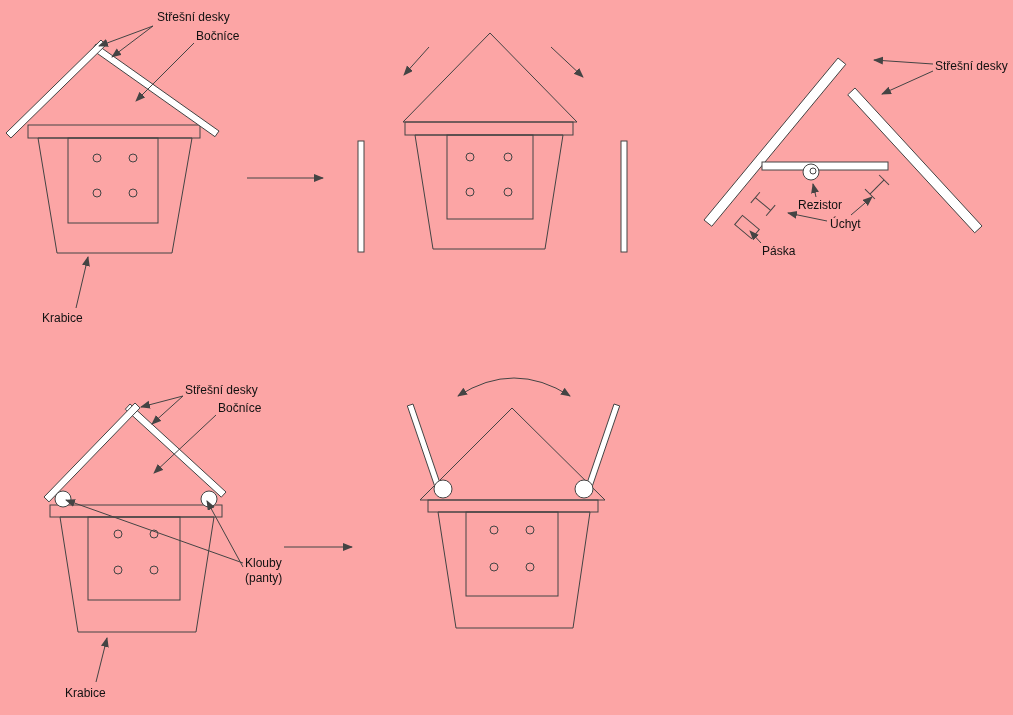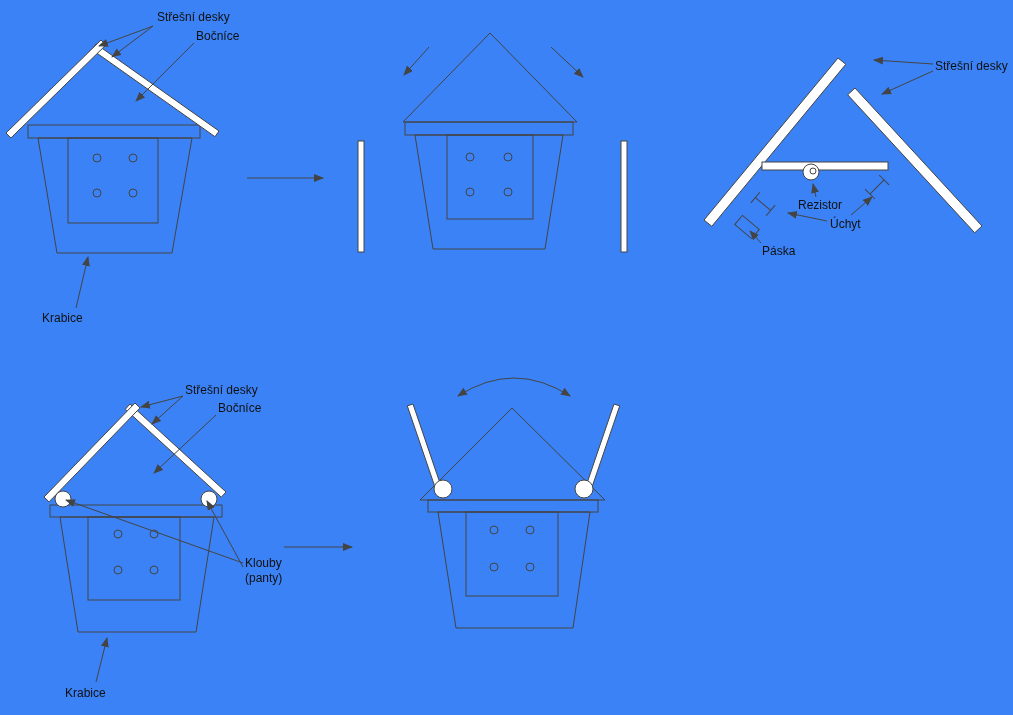--- a/index.html
+++ b/index.html
@@ -1,16 +1,16 @@
 <!DOCTYPE html>
 <html><head>
 <meta charset="utf-8">
 <style>
   html,body{margin:0;padding:0;background:#ffffff;}
-  #stage{position:relative;width:1013px;height:715px;background:#3b82f6;overflow:hidden;}
+  #stage{position:relative;width:1013px;height:715px;background:#fca5a5;overflow:hidden;}
   svg{display:block;}
   .ln{stroke:#444;stroke-width:1;fill:none;}
   .wh{stroke:#444;stroke-width:1;fill:#ffffff;}
   .arrow{stroke:#444;stroke-width:1;fill:none;}
   text{font-family:"Liberation Sans",sans-serif;font-size:12px;fill:#111;}
 </style>
 </head>
 <body>
 
 <div id="stage">

